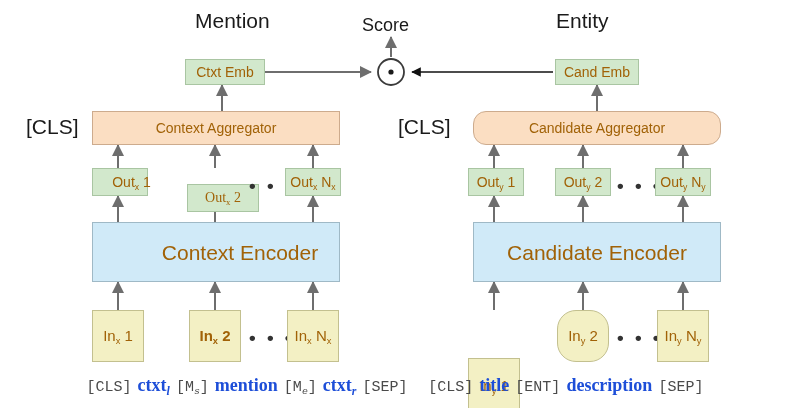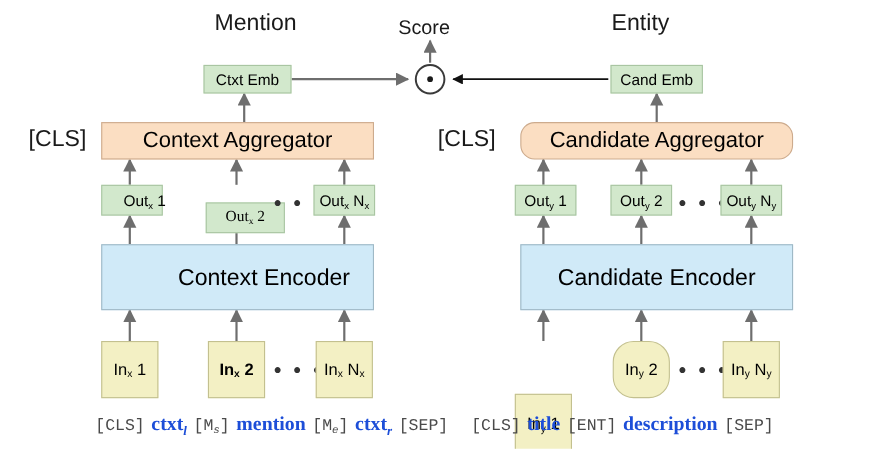--- a/index.html
+++ b/index.html
@@ -25,32 +25,32 @@
 
   
   .node {
     position: absolute;
     box-sizing: border-box;
     display: flex;
     align-items: center;
     justify-content: center;
     border: 1px solid #9a9a9a;
     font-family: "Liberation Sans", sans-serif;
-    color: #000000;
+    color: #a16207;
     line-height: 1;
     white-space: nowrap;
   }
 
   .green  { background: #d2e8cc; border-color: #a9c5a2; }
   .orange { background: #fbdec2; border-color: #cdab8d; }
   .blue   { background: #d0eaf8; border-color: #9fb9c6; }
   .yellow { background: #f3f0c4; border-color: #c3c08f; }
 
   .emb      { font-size: 14px; }
-  .aggr     { font-size: 20px; }
+  .aggr     { font-size: 14px; }
   .encoder  { font-size: 21px; }
   .out      { font-size: 14px; }
   .inbox    { font-size: 15px; }
 
   sub {
     font-size: 0.62em;
     vertical-align: baseline;
     position: relative;
     top: 0.32em;
   }

